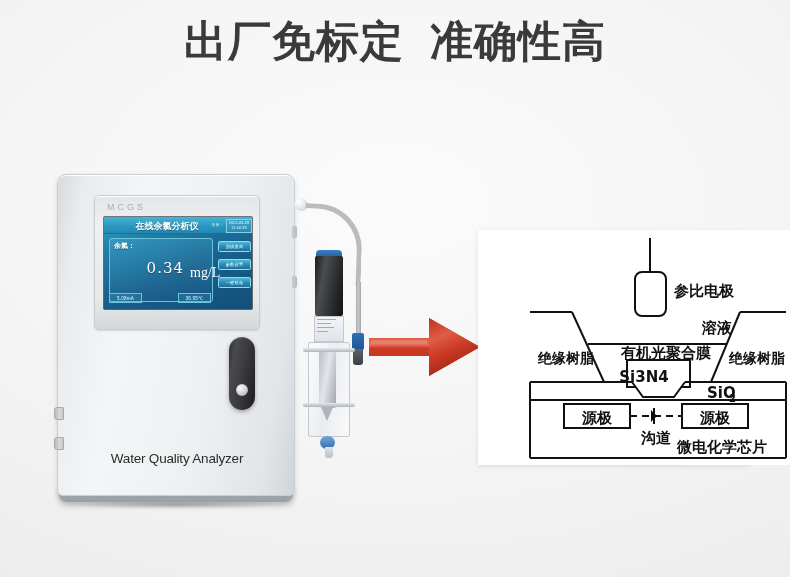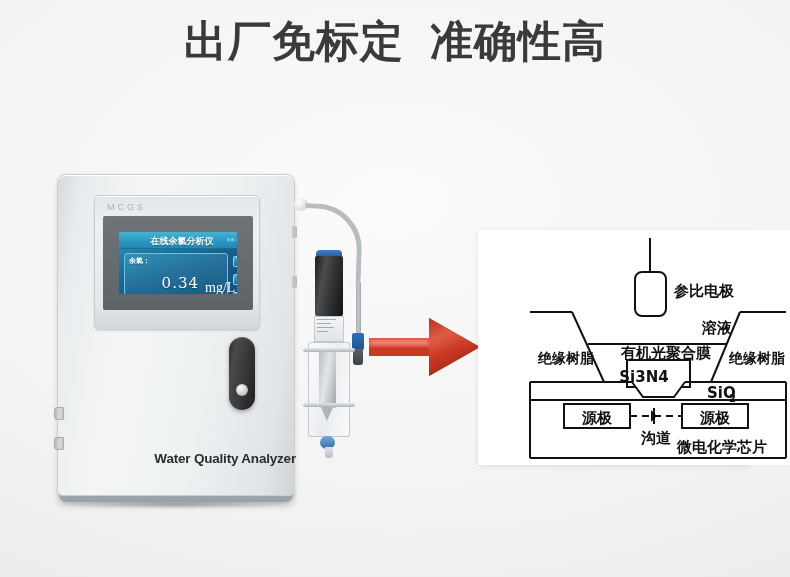--- a/index.html
+++ b/index.html
@@ -81,21 +81,21 @@
     box-shadow: inset 0 1px 0 #fff, 0 1px 2px rgba(0,0,0,0.12);
   }
   .bezel-brand {
     position:absolute; left:12px; top:6px;
     font-size:9px; letter-spacing:3px; font-weight:normal; color:#a9afb4;
   }
   .screen-frame {
     position:absolute; left:8px; top:20px; width:150px; height:94px;
     background: linear-gradient(180deg,#6f7478,#5e6367);
     border-radius:2px;
-    padding:16px;
+    padding:1px;
   }
   .screen {
     position:relative; width:100%; height:100%;
     background: linear-gradient(160deg,#2ea2c4 0%,#1f7ba6 26%,#185f8c 58%,#134e78 100%);
     overflow:hidden;
   }
   .scr-titlebar {
     position:absolute; left:0; top:0; width:100%; height:17px;
     background: linear-gradient(180deg,#45b4d4 0%,#2a96bf 60%,#2189b4 100%);
     border-bottom:1px solid #1d6e93;
@@ -175,22 +175,22 @@
     box-shadow: 0 2px 4px rgba(0,0,0,0.3), inset 0 1px 1px rgba(255,255,255,0.18);
   }
   .handle-btn {
     position:absolute; left:7px; top:47px; width:12px; height:12px;
     border-radius:50%;
     background: radial-gradient(circle at 35% 32%, #fafafa, #c9ccce 62%, #9fa3a5 100%);
     box-shadow: inset 0 0 1px rgba(0,0,0,0.4);
   }
   .dev-caption {
     position:absolute; left:0; top:276px; width:238px;
-    text-align:right;
-    font-size:13.5px; font-weight:bold; color:#2c2c2c;
+    text-align:center;
+    font-size:13.5px; font-weight:normal; color:#2c2c2c;
     letter-spacing:-0.2px;
     font-family:"Liberation Sans","DejaVu Sans",sans-serif;
   }
 
   
   #sensor-assembly { position:absolute; left:290px; top:190px; width:95px; height:300px; }
   .tube {
     position:absolute; left:14px; top:14px; width:58px; height:80px;
     border:5px solid #b9bcbe;
     border-bottom:none; border-left:none;

